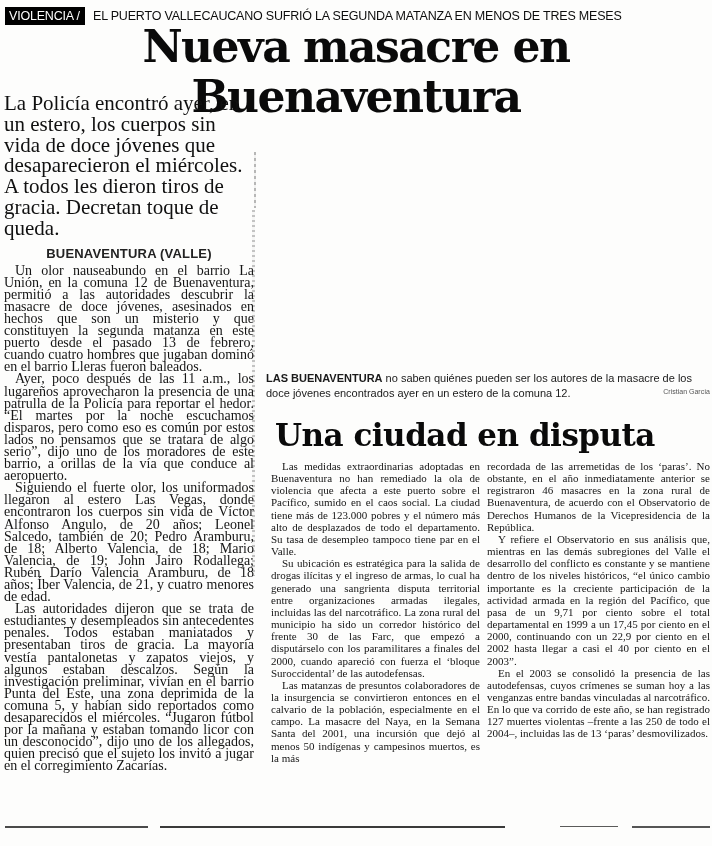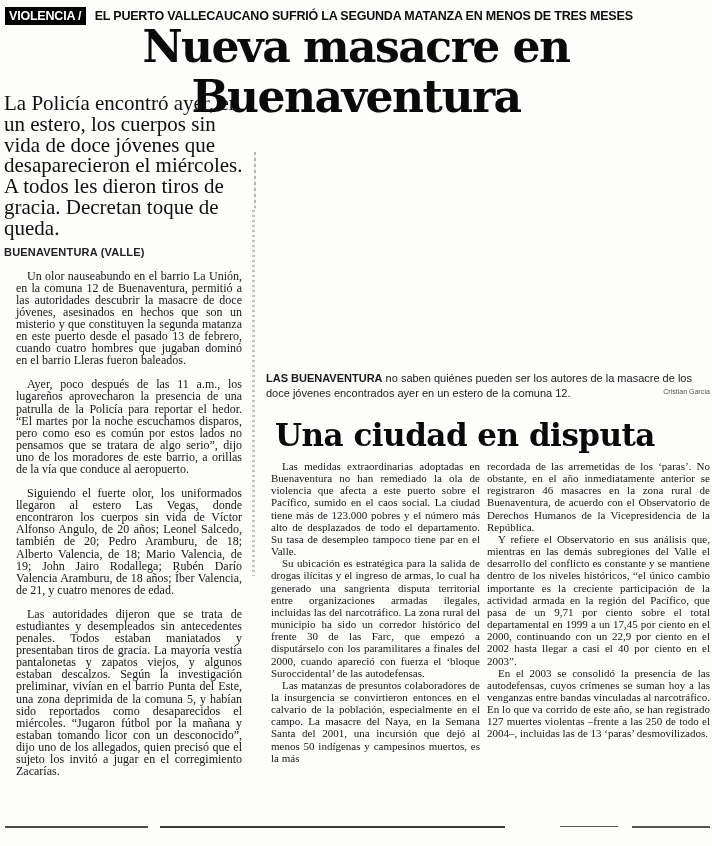--- a/index.html
+++ b/index.html
@@ -3,35 +3,35 @@
 <meta charset="utf-8">
 <style>
   html,body{margin:0;padding:0;}
   body{
     width:712px;height:846px;position:relative;
     background:#fdfdfc;color:#141414;overflow:hidden;
     font-family:"Liberation Serif", serif;
   }
   
   .kicker{position:absolute;left:5px;top:7px;width:702px;
-    font-family:"Liberation Sans", sans-serif;font-weight:bold;
+    font-family:"Liberation Sans", sans-serif;font-weight:normal;
     font-size:12.5px;letter-spacing:-0.2px;white-space:nowrap;}
   .kicker-tag{background:#000;color:#fff;padding:2px 5px 2px 4px;display:inline-block;}
   .kicker-text{color:#0d0d0d;margin-left:5px;}
   
   .headline{position:absolute;left:2px;top:22px;width:708px;margin:0;
     font-family:"DejaVu Serif","Liberation Serif",serif;font-weight:700;
     font-size:44px;line-height:50px;letter-spacing:-1.5px;color:#0a0a0a;text-align:center;}
   
   .left-col{position:absolute;left:4px;top:93px;width:250px;}
   .lead{margin:0;font-size:21px;line-height:20.8px;color:#101010;}
-  .dateline{margin:7px 0 4px 0;text-align:left;
+  .dateline{margin:7px 0 4px 0;text-align:center;
     font-family:"Liberation Sans", sans-serif;font-weight:bold;
-    font-size:11px;letter-spacing:0.2px;color:#222;}
-  .bodytext p{margin:12px;font-size:12px;line-height:12.1px;
+    font-size:13px;letter-spacing:0.2px;color:#222;}
+  .bodytext p{margin:0;font-size:14px;line-height:12.1px;
     text-align:justify;text-indent:11px;color:#151515;}
   
   .caption{position:absolute;left:266px;top:371px;width:446px;
     font-family:"Liberation Sans", sans-serif;font-size:11px;line-height:14.5px;color:#1a1a1a;}
   .caption .cap-lead{font-weight:bold;}
   .credit{position:absolute;right:2px;bottom:1px;
     font-family:"Liberation Sans", sans-serif;font-size:7px;color:#555;}
   .headline2{position:absolute;left:263px;top:405px;width:446px;margin:12px;
     font-family:"DejaVu Serif","Liberation Serif",serif;font-weight:700;
     font-size:31px;line-height:36px;letter-spacing:-0.5px;color:#0a0a0a;}

